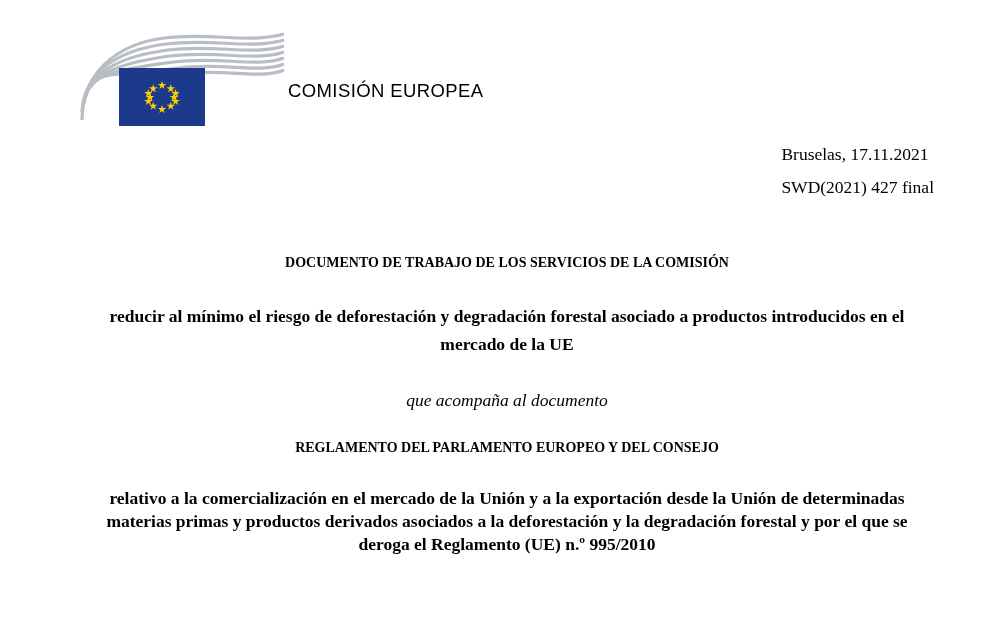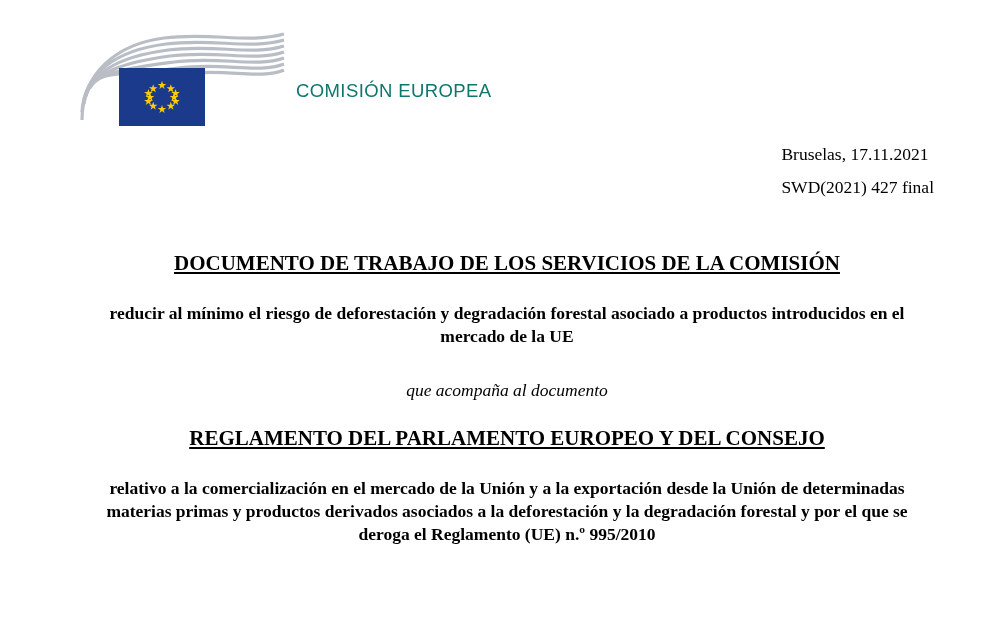--- a/index.html
+++ b/index.html
@@ -49,22 +49,21 @@
     background: #1b3a8c;
     box-shadow: 0 0 0 1px #1b3a8c;
   }
   .flag svg {
     display: block;
   }
   .commission-name {
     font-family: "Liberation Sans", sans-serif;
     font-size: 18.5px;
     letter-spacing: 0.4px;
-    color: #0f766e;
-    margin-left: 8px;
+    color: #000000;
     margin-top: 24px;
     white-space: nowrap;
   }
 
   
   .meta {
     position: absolute;
     right: 66px;
     top: 138px;
     text-align: left;
@@ -78,35 +77,34 @@
   
   .titleblock {
     position: absolute;
     top: 252px;
     left: 78px;
     width: 858px;
     text-align: center;
   }
   .t-line {
     font-weight: bold;
-    font-size: 21px;
+    font-size: 14px;
     line-height: 22px;
-    text-decoration: underline;
   }
   .gap-1 { margin-top: 24px; }
   .gap-2 { margin-top: 28px; }
   .gap-3 { margin-top: 32px; }
   .gap-4 { margin-top: 28px; }
   .gap-5 { margin-top: 26px; }
   .gap-6 { margin-top: 28px; }
 
   .t-subject {
     font-weight: bold;
     font-size: 17.5px;
-    line-height: 23px;
+    line-height: 28px;
     padding: 0 10px;
   }
   .t-italic {
     font-weight: normal;
     font-style: italic;
     font-size: 17.5px;
   }
   .t-body {
     font-weight: bold;
     font-size: 17.5px;

